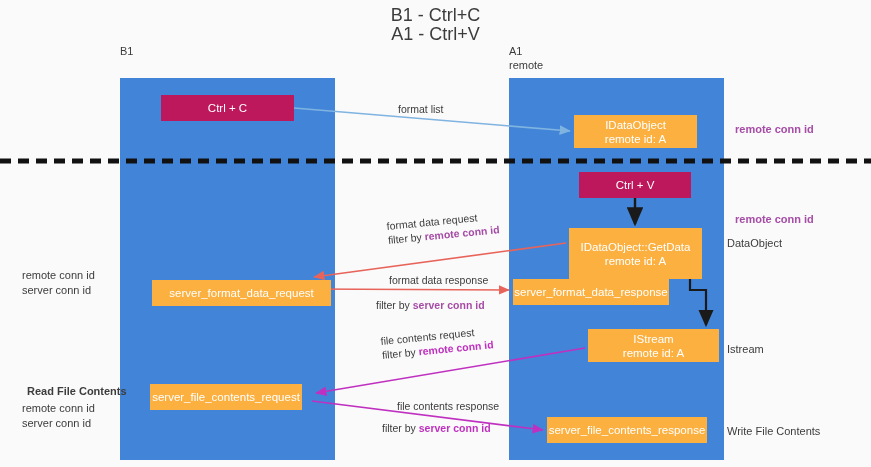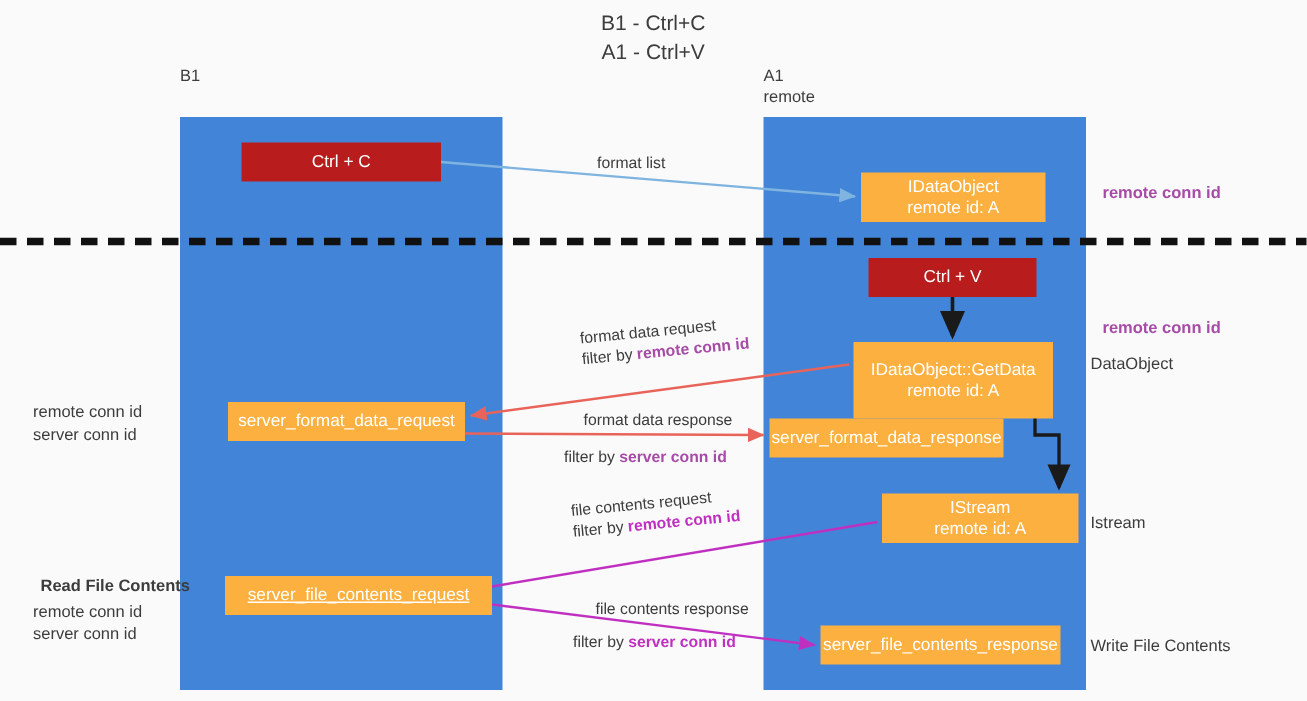--- a/index.html
+++ b/index.html
@@ -17,47 +17,47 @@
   .lane{position:absolute;background:#4285d8;}
   #lane-b1{left:120px;top:78px;width:215px;height:382px;}
   #lane-a1{left:509px;top:78px;width:215px;height:382px;}
 
   svg.overlay{position:absolute;left:0;top:0;width:871px;height:467px;
               pointer-events:none;overflow:visible;}
 
   
   .title{
     position:absolute;left:0;top:6px;width:871px;text-align:center;
-    font-size:14px;line-height:19px;color:#3c3c3c;
+    font-size:18px;line-height:19px;color:#3c3c3c;
   }
   .lane-head{
     position:absolute;font-size:11px;line-height:14px;
     color:#3c3c3c;width:215px;
   }
   #head-b1{left:120px;top:44px;}
   #head-a1{left:509px;top:44px;}
 
   
   .node{
     position:absolute;display:flex;flex-direction:column;
     align-items:center;justify-content:center;
     color:#ffffff;font-size:11.5px;line-height:14px;text-align:center;
     box-sizing:border-box;
   }
-  .node.green{background:#b91c1c;}
+  .node.green{background:#be185d;}
   .node.orange{background:#fbb040;text-align:center;}
 
   #n-ctrlc{left:161px;top:95px;width:133px;height:26px;}
   #n-idataobject{left:574px;top:115px;width:123px;height:33px;}
   #n-ctrlv{left:579px;top:172px;width:112px;height:26px;}
   #n-getdata{left:569px;top:228px;width:133px;height:51px;}
-  #n-sfdreq{left:152px;top:268px;width:158px;height:26px;}
+  #n-sfdreq{left:152px;top:280px;width:179px;height:26px;}
   #n-sfdresp{left:513px;top:279px;width:156px;height:26px;}
   #n-istream{left:588px;top:329px;width:131px;height:33px;}
-  #n-sfcreq{left:150px;top:384px;width:178px;height:26px;text-decoration:underline;}
+  #n-sfcreq{left:150px;top:384px;width:152px;height:26px;}
   #n-sfcresp{left:547px;top:417px;width:160px;height:26px;}
 
   
   .anno{position:absolute;font-size:11px;line-height:15px;white-space:nowrap;}
   .anno.purple{color:#a64ca6;font-weight:bold;}
   .anno.plain{color:#3c3c3c;}
 
   #a-rconn-1{left:735px;top:122px;}
   #a-rconn-2{left:735px;top:212px;}
   #a-dataobject{left:727px;top:236px;}

